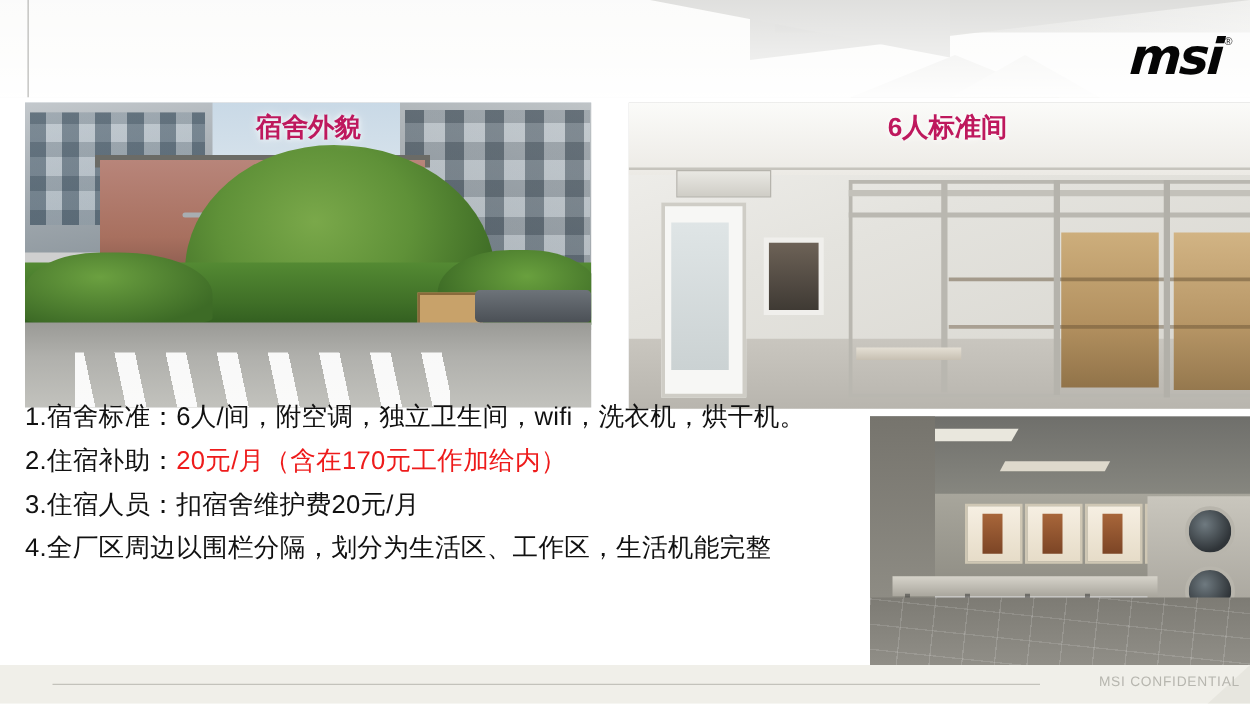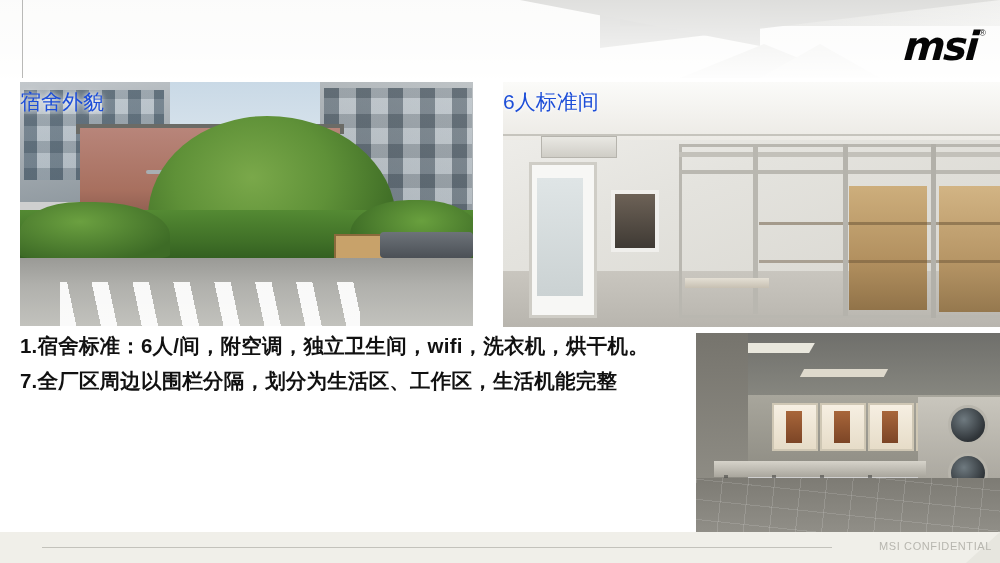--- a/index.html
+++ b/index.html
@@ -109,23 +109,24 @@
 
   
   .photo {
     position: absolute;
     overflow: hidden;
     background: #cfcfcf;
   }
   .photo .cap {
     position: absolute;
     left: 0; right: 0; top: 6px;
+    text-align: center;
     font-size: 21px;
-    font-weight: 400;
-    color: #1d4ed8;
+    font-weight: 700;
+    color: #be185d;
     z-index: 6;
     text-shadow: 0 0 4px rgba(255,255,255,0.85), 0 0 9px rgba(255,255,255,0.7);
   }
 
   
   #photo-dorm-exterior {
     left: 20px; top: 82px;
     width: 453px; height: 244px;
   }
   #photo-dorm-exterior .sky {
@@ -345,23 +346,22 @@
     position: absolute; left: 0; bottom: 0; width: 100%; height: 62px;
     background:
       repeating-linear-gradient(96deg, rgba(255,255,255,0.14) 0 1px, rgba(0,0,0,0) 1px 26px),
       repeating-linear-gradient(6deg, rgba(255,255,255,0.12) 0 1px, rgba(0,0,0,0) 1px 20px),
       linear-gradient(180deg, #7d7b74 0%, #93918a 100%);
   }
 
   
   #body-lines {
     position: absolute;
-    left: 20px; top: 328px;
+    left: 20px; top: 316px;
     width: 720px;
-    font-weight: bold;
   }
   .body-line {
     font-size: 20.5px;
     line-height: 35px;
     color: #111111;
     white-space: nowrap;
     letter-spacing: 0.2px;
   }
   .body-line .accent { color: #ee1b1b; }
 
@@ -458,21 +458,27 @@
   <div class="post3"></div>
   <div class="desk"></div>
   <div class="cap">6人标准间</div>
 </div>
 
 <div id="body-lines">
   <div class="body-line">
     <span>1.宿舍标准：6人/间，附空调，独立卫生间，wifi，洗衣机，烘干机。</span>
   </div>
   <div class="body-line">
-    <span>7.全厂区周边以围栏分隔，划分为生活区、工作区，生活机能完整</span>
+    <span>2.住宿补助：</span><span class="accent">20元/月（含在170元工作加给内）</span>
+  </div>
+  <div class="body-line">
+    <span>3.住宿人员：扣宿舍维护费20元/月</span>
+  </div>
+  <div class="body-line">
+    <span>4.全厂区周边以围栏分隔，划分为生活区、工作区，生活机能完整</span>
   </div>
 </div>
 
 <div class="photo" id="photo-laundry-room">
   <div class="lr-wall"></div>
   <div class="lr-ceiling"></div>
   <div class="lr-lamp1"></div>
   <div class="lr-lamp2"></div>
   <div class="lr-leftwall"></div>
   <div class="lr-panel lp1">

